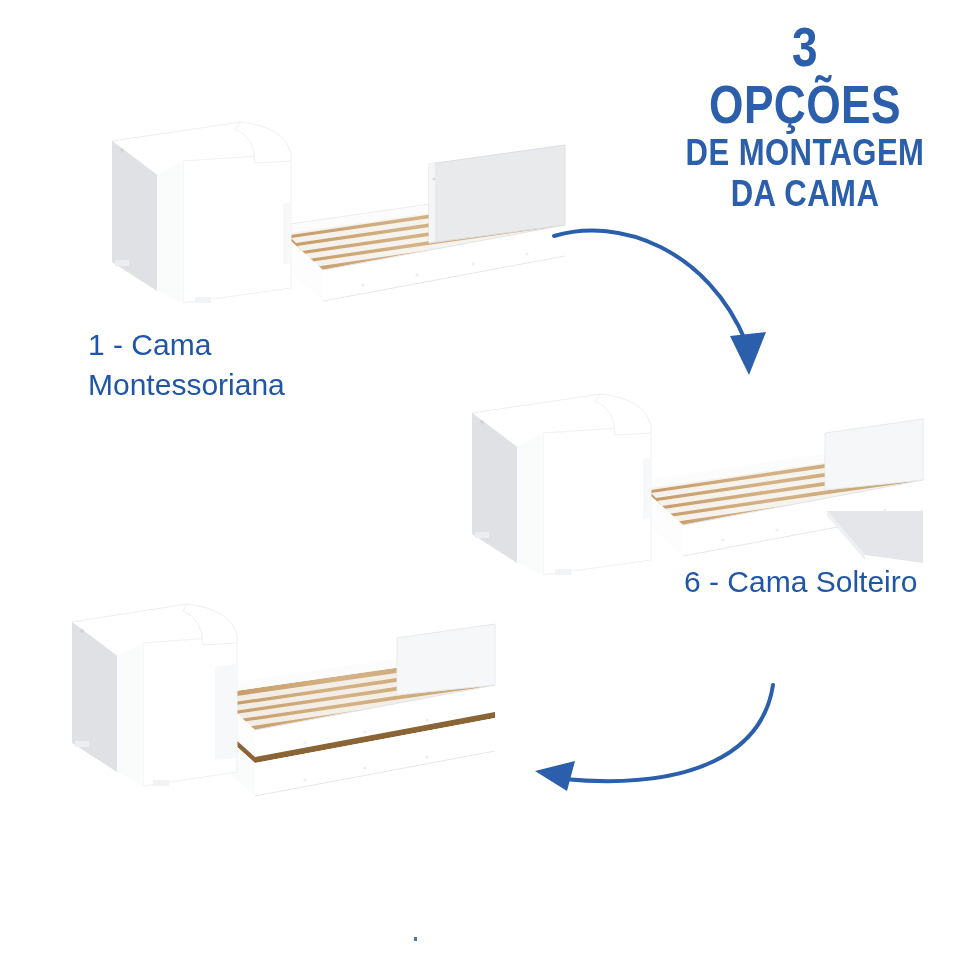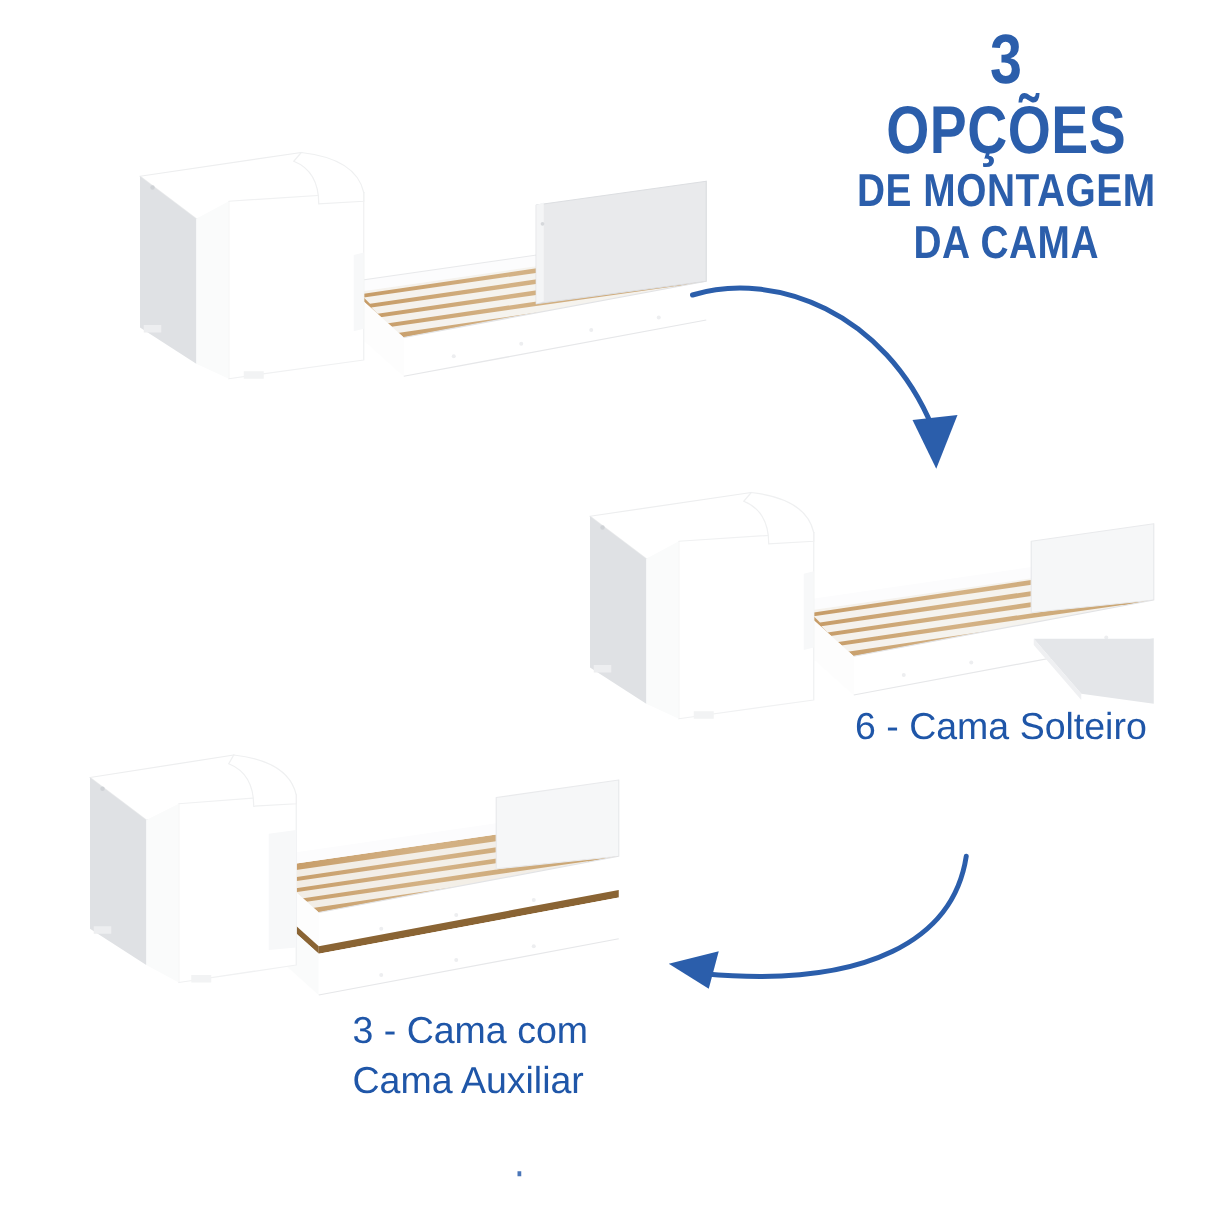--- a/index.html
+++ b/index.html
@@ -278,19 +278,19 @@
     </svg>
   </div>
 
   <div class="arrow" id="arrow-2">
     <svg viewBox="0 0 300 165" width="300" height="165">
       <path d="M268,40 C258,106 190,146 58,134" fill="none" stroke="#2B5EAB" stroke-width="4" stroke-linecap="round"></path>
       <polygon points="30,126 70,116 62,146" fill="#2B5EAB"></polygon>
     </svg>
   </div>
 
+  <div class="caption" id="caption-1">1 - Cama
+Montessoriana</div>
   <div class="caption" id="caption-2">6 - Cama Solteiro</div>
-  <div class="caption" id="caption-3">3 - Cama com
-Cama Auxiliar</div>
 
   <div class="speck"></div>
 
 </div>
 
 </body></html>

